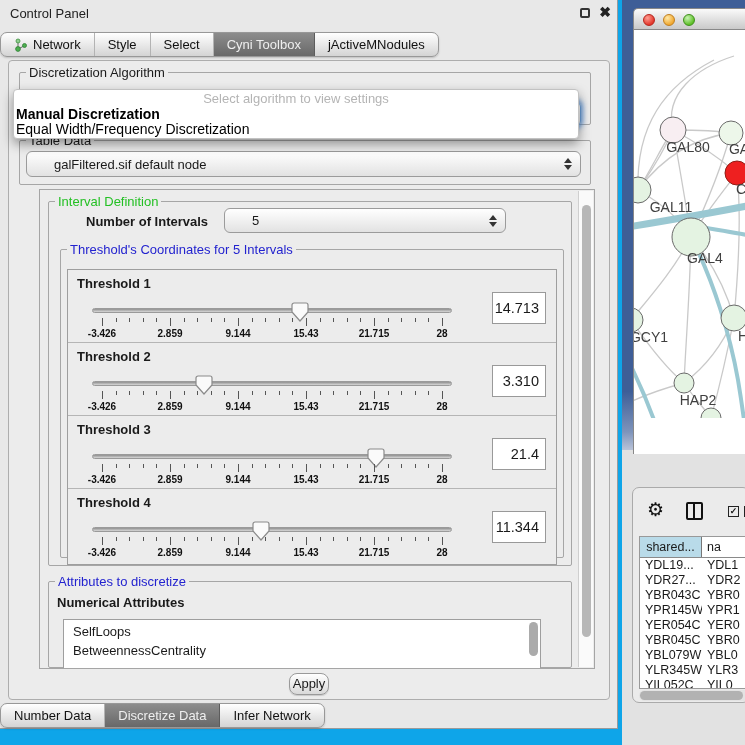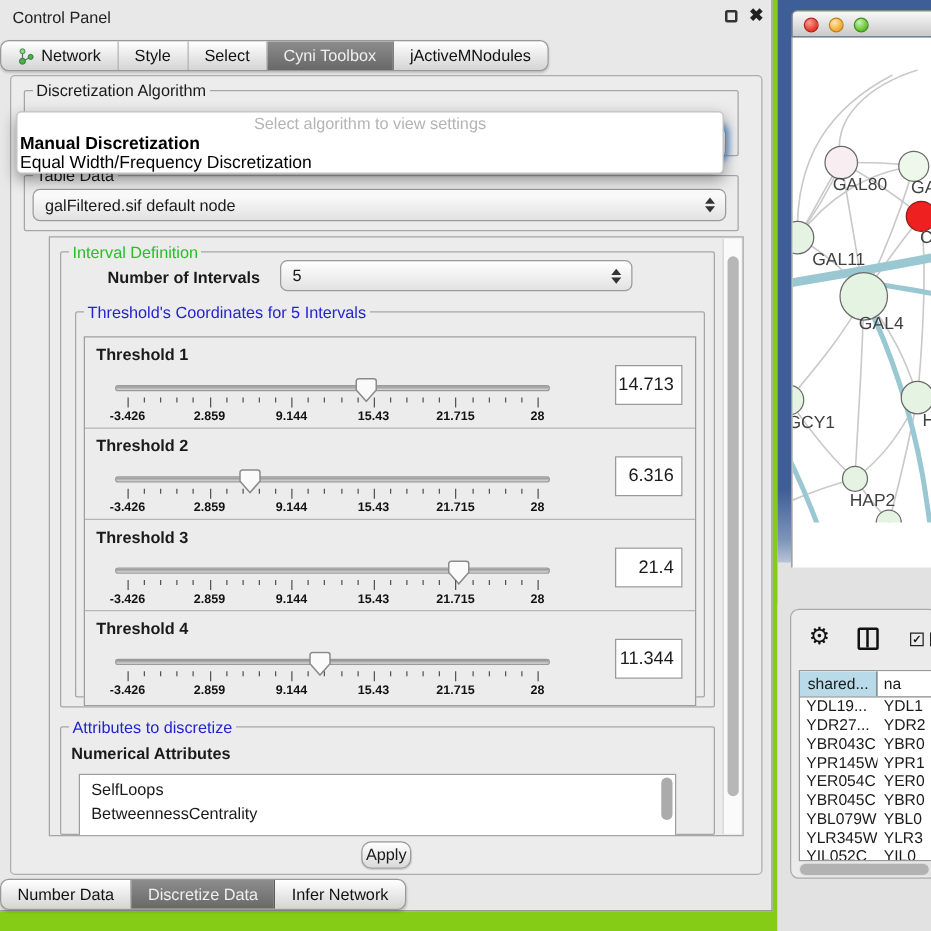--- a/index.html
+++ b/index.html
@@ -1,19 +1,19 @@
 <!DOCTYPE html>
 <html><head>
 <meta charset="utf-8">
 <style>
   * { margin:0; padding:0; box-sizing:border-box; }
   html,body { background:#dedede; }
   .root {
     position:relative; width:745px; height:745px; overflow:hidden;
-    font-family:"Liberation Sans", sans-serif; color:#1a1a1a; background:#84cc16;
+    font-family:"Liberation Sans", sans-serif; color:#1a1a1a; background:#0ea5e9;
   }
   
   .control-panel {
     position:absolute; left:0; top:0; width:618px; height:729px;
     background:#e8e8e8; border-right:1px solid #9a9a9a; border-bottom:1px solid #9a9a9a;
   }
   .cp-titlebar { position:absolute; left:0; top:0; width:100%; height:26px; }
   .cp-title { position:absolute; left:10px; top:6px; font-size:13px; color:#222; }
   .win-float { position:absolute; right:27px; top:8px; width:10px; height:10px;
     border:2px solid #333; border-radius:2px; }
@@ -31,21 +31,21 @@
     color:#efefef; border-right-color:#5c5c5c; }
   
   .cp-main { position:absolute; left:8px; top:60px; width:602px; height:640px;
     border:1px solid #adadad; border-radius:4px; background:#ececec; }
   fieldset { border:1px solid #a6a6a6; border-radius:2px; position:absolute; }
   legend { font-size:13px; padding:0 3px; margin-left:6px; white-space:nowrap; }
   legend.green { color:#24c024; }
   legend.blue { color:#2323cf; }
   .combo { position:absolute; background:linear-gradient(#ffffff,#e2e2e2);
     border:1px solid #9b9b9b; border-radius:6px; font-size:13px;
-    display:flex; align-items:center; padding-left:9px; }
+    display:flex; align-items:center; padding-left:27px; }
   .combo .arrows { position:absolute; right:8px; top:50%; transform:translateY(-50%);
     display:flex; flex-direction:column; gap:2px; }
   .arrow-up { width:0; height:0; border-left:4px solid transparent; border-right:4px solid transparent;
     border-bottom:5px solid #333; }
   .arrow-down { width:0; height:0; border-left:4px solid transparent; border-right:4px solid transparent;
     border-top:5px solid #333; }
   .combo.focus { box-shadow:0 0 5px 2px rgba(86,146,218,.85); border-color:#6b9fd8; }
   
   .popup { position:absolute; left:4px; top:28px; width:566px; height:50px;
     background:#fff; border:1px solid #c2c2c2; border-radius:4px;
@@ -58,21 +58,21 @@
     border:1px solid #a5a5a5; background:#ececec; overflow:hidden; }
   .vscroll { position:absolute; right:1px; top:1px; bottom:1px; width:15px;
     background:#fafafa; border-left:1px solid #cfcfcf; }
   .vscroll .thumb { position:absolute; left:3px; width:9px; border-radius:5px; background:#b7b7b7; }
   
   .rows-box { position:absolute; left:6px; top:12px; width:490px; height:296px;
     border:1px solid #9e9e9e; background:#ececec; }
   .th-row { position:relative; width:100%; height:73px; border-bottom:1px solid #b5b5b5; }
   .th-row:last-child { border-bottom:none; }
   .th-label { position:absolute; left:9px; top:6px; font-size:13px; font-weight:bold; }
-  .slider-zone { position:absolute; left:24px; right:116px; top:32px; height:40px; }
+  .slider-zone { position:absolute; left:24px; right:104px; top:32px; height:40px; }
   .track { position:absolute; left:0; right:0; top:6px; height:5px; border-radius:3px;
     background:linear-gradient(#8f8f8f,#d8d8d8); border:1px solid #9a9a9a; }
   .handle { position:absolute; top:0; width:18px; height:20px; }
   .ticks { position:absolute; left:10px; right:10px; top:16px; height:9px; }
   .tick { position:absolute; top:0; width:1px; height:4px; background:#555; }
   .tick.major { height:8px; }
   .scale-labels { position:absolute; left:10px; right:10px; top:26px; height:12px; }
   .scale-label { position:absolute; transform:translateX(-50%); font-size:10px;
     font-weight:bold; color:#111; white-space:nowrap; }
   .value-box { position:absolute; right:10px; top:22px; width:54px; height:32px;
@@ -304,21 +304,21 @@
                   </div>
                   <div class="scale-labels">
                     <span class="scale-label" style="left: 0%;">-3.426</span>
                     <span class="scale-label" style="left: 20%;">2.859</span>
                     <span class="scale-label" style="left: 40%;">9.144</span>
                     <span class="scale-label" style="left: 60%;">15.43</span>
                     <span class="scale-label" style="left: 80%;">21.715</span>
                     <span class="scale-label" style="left: 100%;">28</span>
                   </div>
                 </div>
-                <div class="value-box">6.316</div>
+                <div class="value-box">3.310</div>
               </div>
               <div class="th-row">
                 <div class="th-label">Threshold 3</div>
                 <div class="slider-zone">
                   <div class="track"></div>
                   <div class="handle" style="left: calc(79% - 9px);"><svg width="18" height="20" viewBox="0 0 18 20">
                       <path d="M3 1 h12 a2 2 0 0 1 2 2 v7 L9 19 1 10 V3 a2 2 0 0 1 2 -2 z" fill="#fafafa" stroke="#8a8a8a" stroke-width="1.2"></path>
                     </svg></div>
                   <div class="ticks">
                     <div class="tick major" style="left: 0%;"></div>

